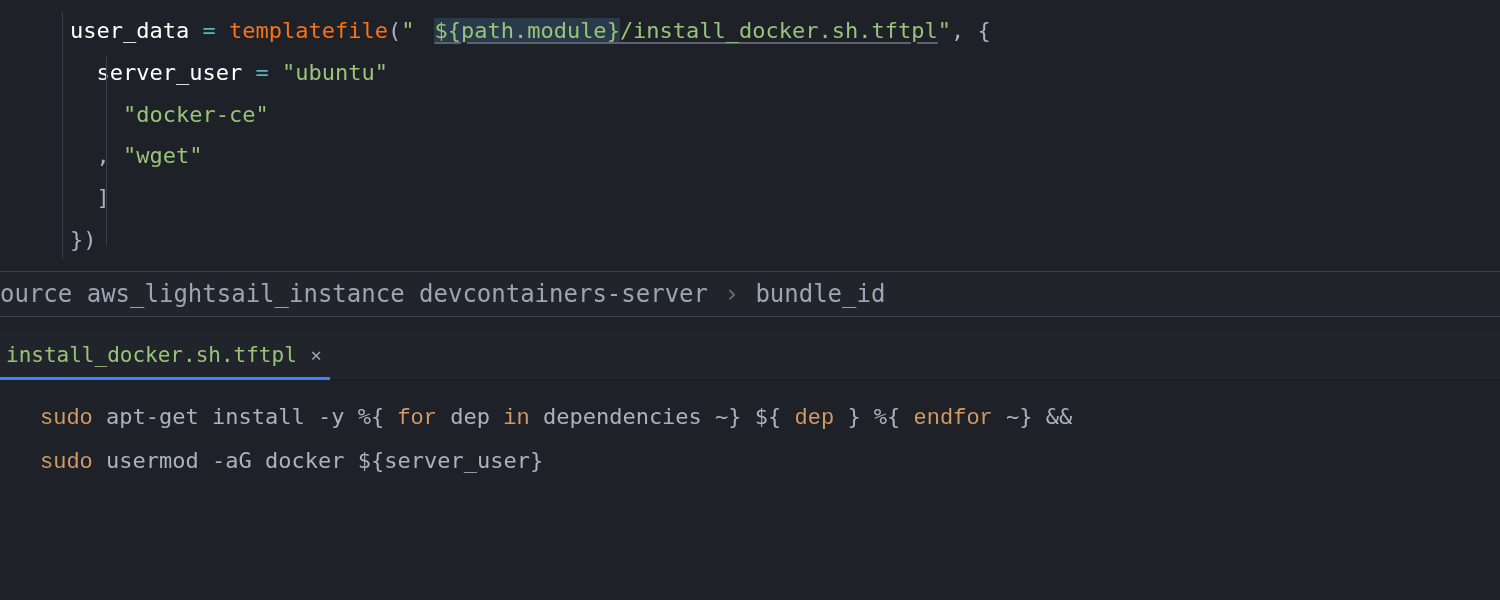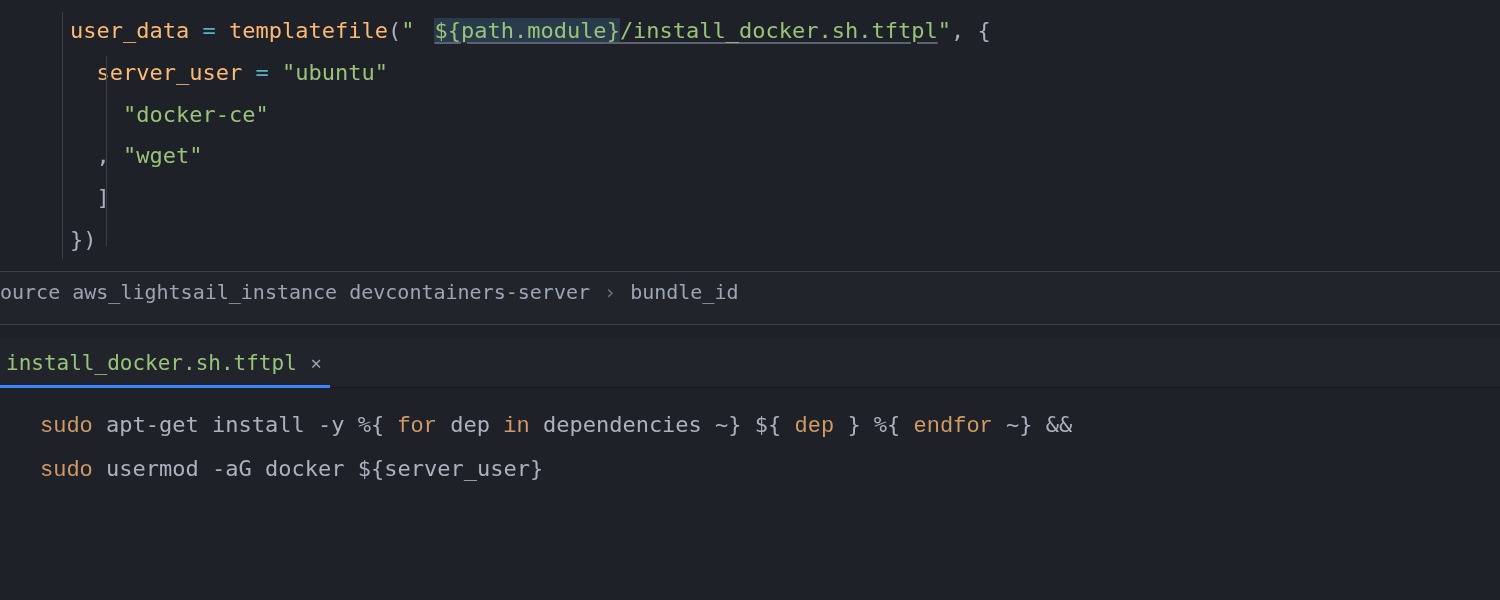--- a/index.html
+++ b/index.html
@@ -33,38 +33,38 @@
       left: 106px;
       top: 56px;
       height: 190px;
       width: 1px;
       background: #3b4048;
     }
     .line {
       white-space: pre;
       padding-left: 30px;
     }
-    .tok-attr { color: #fdba74; }
+    .tok-attr { color: #ffffff; }
     .tok-op { color: #56b6c2; }
-    .tok-func { color: #fdba74; }
+    .tok-func { color: #f97316; }
     .tok-punct { color: #abb2bf; }
     .tok-str { color: #98c379; }
     .tok-str-hl {
       color: #98c379;
       background: rgba(97, 175, 239, 0.18);
       text-decoration: underline;
       text-decoration-color: #5c6370;
       text-underline-offset: 4px;
       margin-left: 20px;
     }
     .tok-cmd { color: #d19a66; font-family: Liberation Mono, monospace; }
     .breadcrumb {
-      padding: 8px 0 20px 0;
+      padding: 8px 0 8px 0;
       color: #9da5b4;
-      font-size: 20px;
+      font-size: 24px;
       border-top: 1px solid #3b4048;
       border-bottom: 1px solid #3b4048;
       background: #21252b;
     }
     .breadcrumb-sep {
       color: #6b7178;
       margin: 0 2px;
     }
     .tab-bar {
       display: flex;

